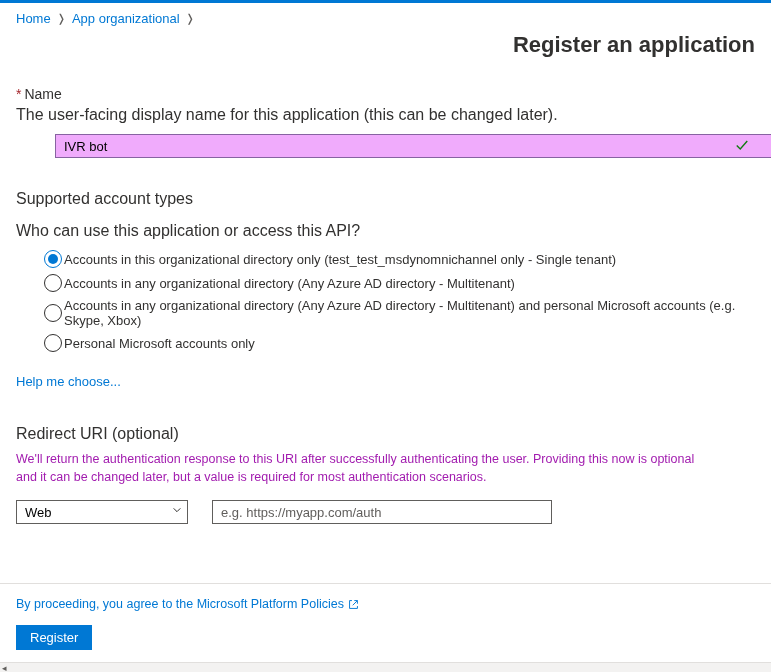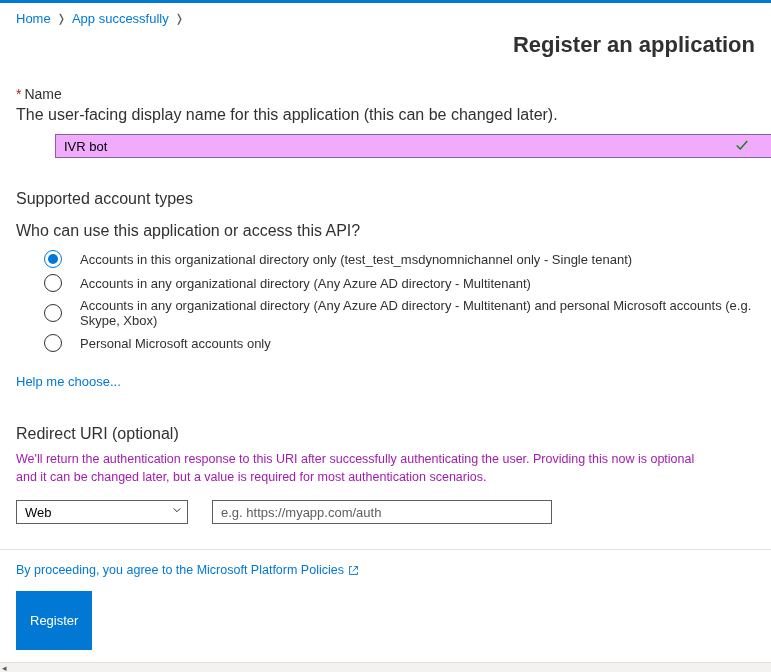--- a/index.html
+++ b/index.html
@@ -73,21 +73,21 @@
       right: 6px;
       top: 4px;
       color: #107c10;
       font-size: 14px;
       pointer-events: none;
     }
     .radios { margin-top: 8px; }
     .radio-row {
       display: flex;
       align-items: center;
-      gap: 18px;
+      gap: 2px;
       margin-bottom: 6px;
       font-size: 13px;
       cursor: pointer;
       padding-left: 28px;
     }
     .radio-outer {
       width: 18px; height: 18px;
       border-radius: 50%;
       border: 1px solid #323130;
       display: flex; align-items: center; justify-content: center;
@@ -165,21 +165,21 @@
       align-items: center;
       gap: 4px;
       margin-bottom: 14px;
       cursor: pointer;
     }
     .ext-icon { width: 11px; height: 11px; }
     .register-btn {
       background: #0078d4;
       color: #ffffff;
       border: none;
-      padding: 22px 14px;
+      padding: 5px 14px;
       font-size: 13px;
       cursor: pointer;
     }
     .scrollbar-stub {
       height: 10px;
       background: #f3f2f1;
       border-top: 1px solid #e1dfdd;
       position: relative;
     }
     .scrollbar-stub .arrow {
@@ -192,21 +192,21 @@
 </head>
 <body>
 
 <div class="topbar"></div>
 
 <div class="content">
 
   <nav class="breadcrumb">
     <a>Home</a>
     <span class="sep">❭</span>
-    <a>App successfully</a>
+    <a>App organizational</a>
     <span class="sep">❭</span>
   </nav>
 
   <h1 class="page-title">Register an application</h1>
 
   <div class="label-row">
     <span class="required-star">*</span><span>Name</span>
   </div>
   <div class="field-desc">The user-facing display name for this application (this can be changed later).</div>
   <div class="input-wrap">

